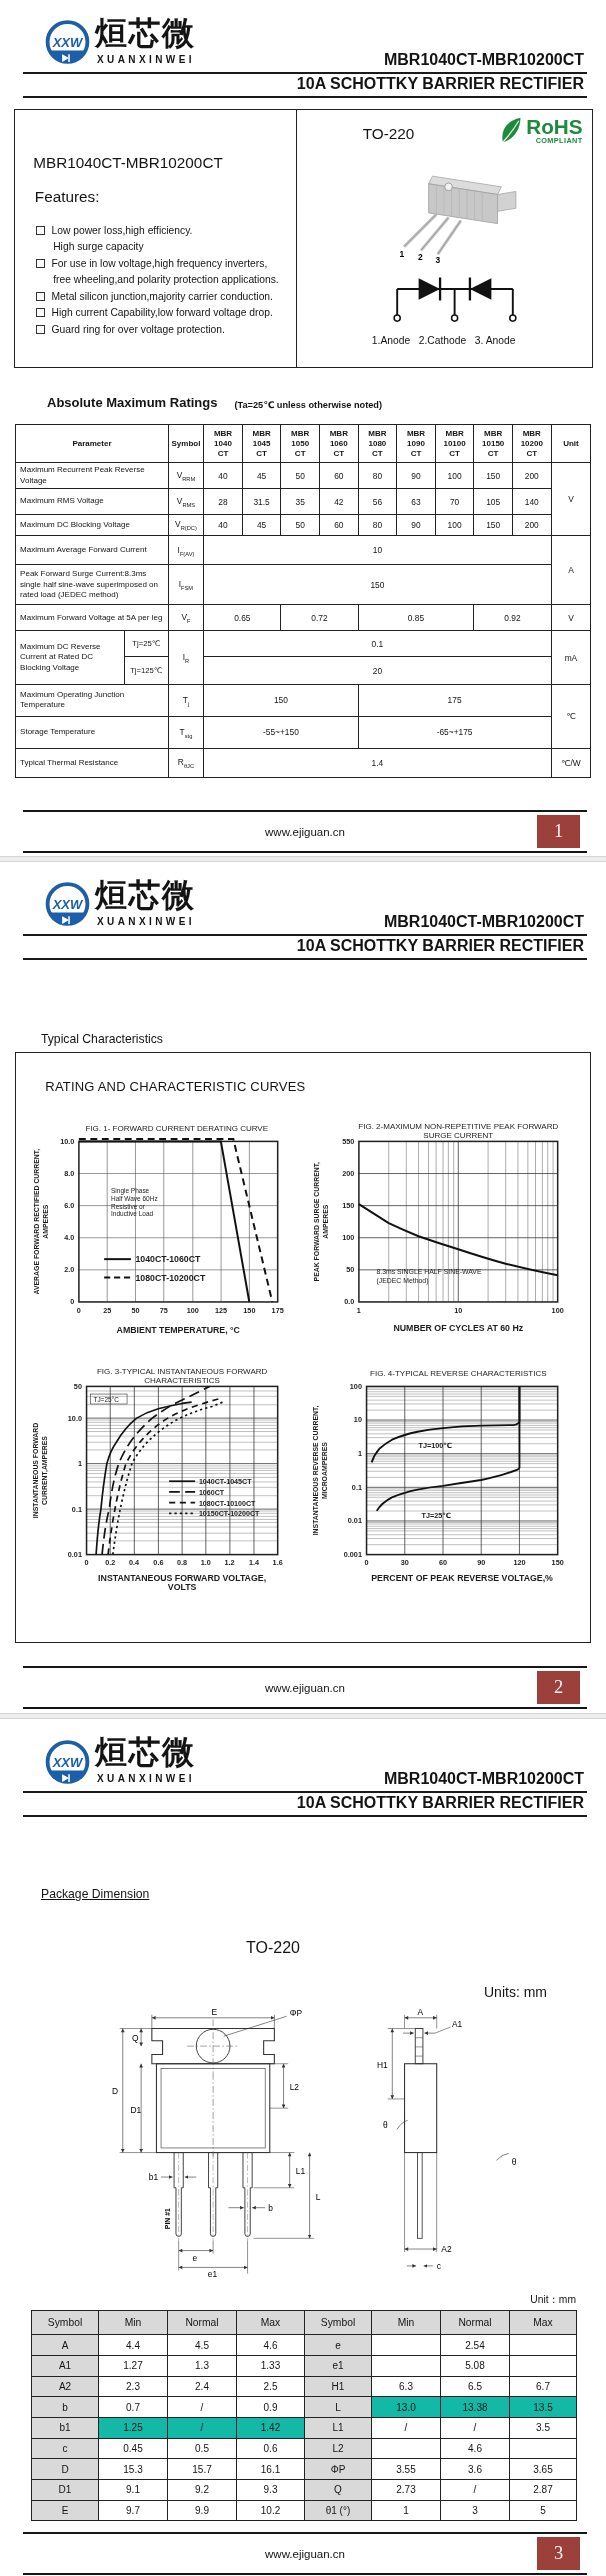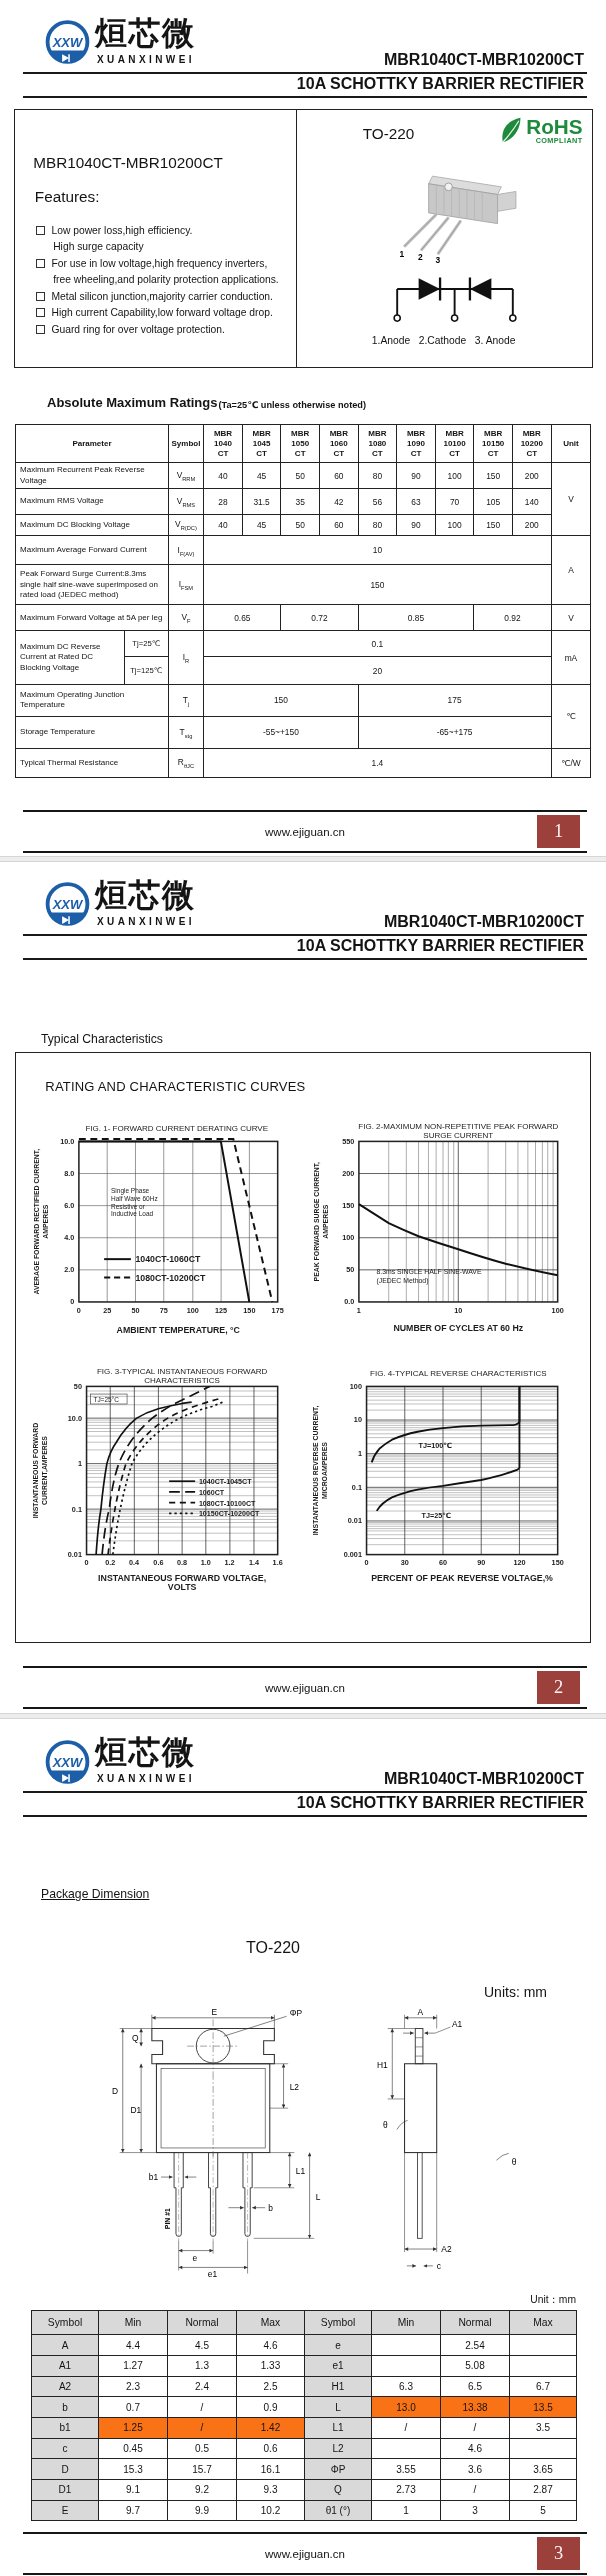--- a/index.html
+++ b/index.html
@@ -27,21 +27,21 @@
 .rohs{position:absolute;right:9.2px;top:6.1px;display:flex;align-items:center}
 .rohs-txt{margin-left:3.1px;text-align:right}
 .rohs-t1{font-size:20.7px;font-weight:800;color:#1e8a3c;line-height:.9}
 .rohs-t2{font-size:7.3px;font-weight:800;color:#1e8a3c;letter-spacing:0.4px}
 .pkg-svg{position:absolute;left:366px;top:60px}
 .diode-svg{position:absolute;left:373px;top:162px}
 .pinleg{position:absolute;left:357px;top:225px;font-size:10.3px;white-space:pre}
 
 .amr-head{position:absolute;left:47px;top:395px;display:flex;align-items:flex-end}
 .amr-title{font-size:13px;font-weight:800}
-.amr-note{font-size:9.2px;font-weight:700;margin-left:1px}
+.amr-note{font-size:9.2px;font-weight:700;margin-left:17px}
 table.amr{position:absolute;left:15.3px;top:424px;width:576px;border-collapse:collapse;table-layout:fixed;border:1.9px solid #111}
 .amr th,.amr td{border:0.9px solid #222;text-align:center;vertical-align:middle;padding:0.8px 1.5px}
 .amr th{font-size:8px;font-weight:700;white-space:pre-line;line-height:1.25}
 .amr td.param{font-size:8px;text-align:left;padding:1.5px 3.8px;line-height:1.3}
 .amr td.cond{font-size:7.7px}
 .amr td.sym,.amr td.val,.amr td.unit{font-size:8.4px}
 .amr sub{font-size:5.7px}
 
 .pfoot{position:absolute;left:23px;right:20px;height:43px;border-top:2.3px solid #161616;border-bottom:2.3px solid #161616}
 .furl{position:absolute;inset:0;display:flex;align-items:center;justify-content:center;font-size:11.5px}
@@ -55,21 +55,21 @@
 
 .pd-title{text-decoration:underline}
 .to220-3{position:absolute;left:246px;top:220px;font-size:16px}
 .units-top{position:absolute;right:60px;top:265px;font-size:14px}
 .units-bot{position:absolute;right:31px;top:574px;font-size:10.3px}
 .drawing{position:absolute;left:37px;top:288px}
 table.dim{position:absolute;left:31px;top:591px;width:545px;border-collapse:collapse;table-layout:fixed;border:1.9px solid #111}
 .dim th,.dim td{border:0.9px solid #222;text-align:center;vertical-align:middle;height:20.7px;font-size:10px}
 .dim th{background:#d9d9d9;font-weight:400;font-size:10.3px;height:24px}
 .dim td.sym{background:#d9d9d9}
-.dim td.hl{background:#f97316}
+.dim td.hl{background:#14b8a6}
 </style>
 </head>
 <body>
 
 <div class="sheet" id="s1">
   <svg class="logo-svg" width="49" height="51" viewBox="0 0 64 66">
     <circle cx="32" cy="31" r="26" fill="#fff" stroke="#1c5fa8" stroke-width="5"></circle>
     <path d="M8,42 A26 26 0 0 0 56,42 Z" fill="#1c5fa8"></path>
     <polygon points="25,47 25,57 34,52" fill="#fff"></polygon>
     <line x1="34" y1="47" x2="34" y2="57" stroke="#fff" stroke-width="2"></line>

